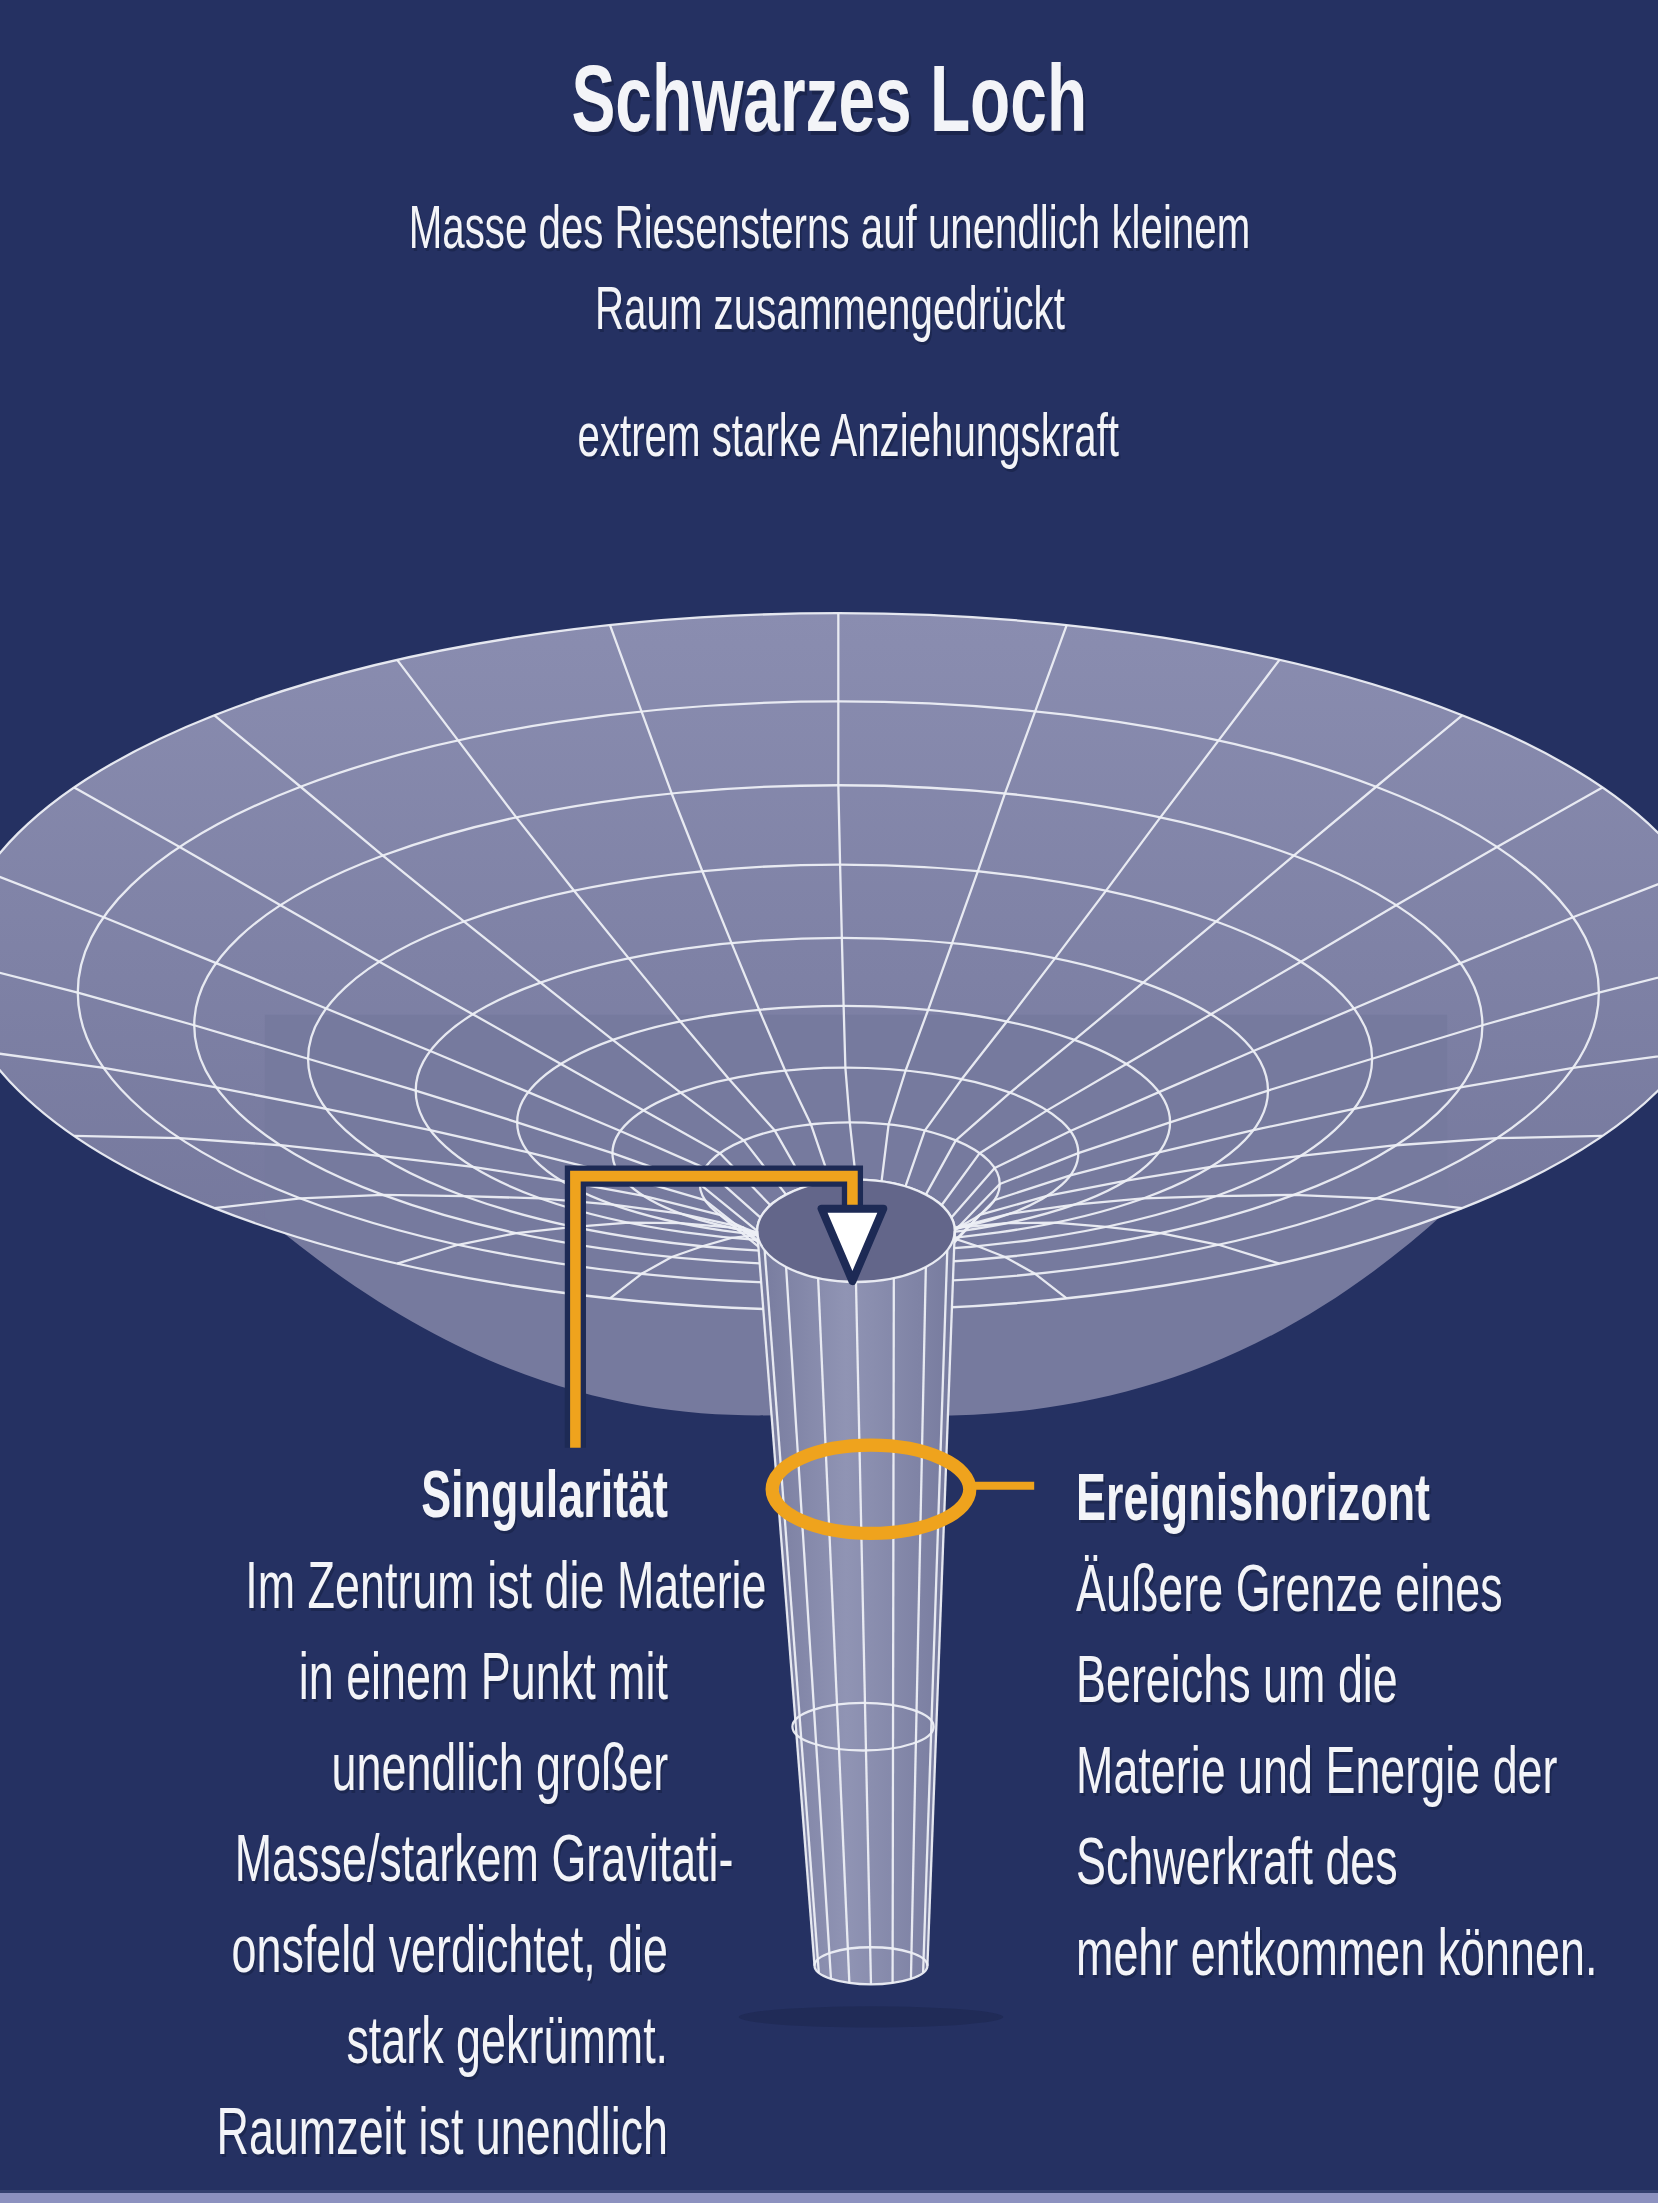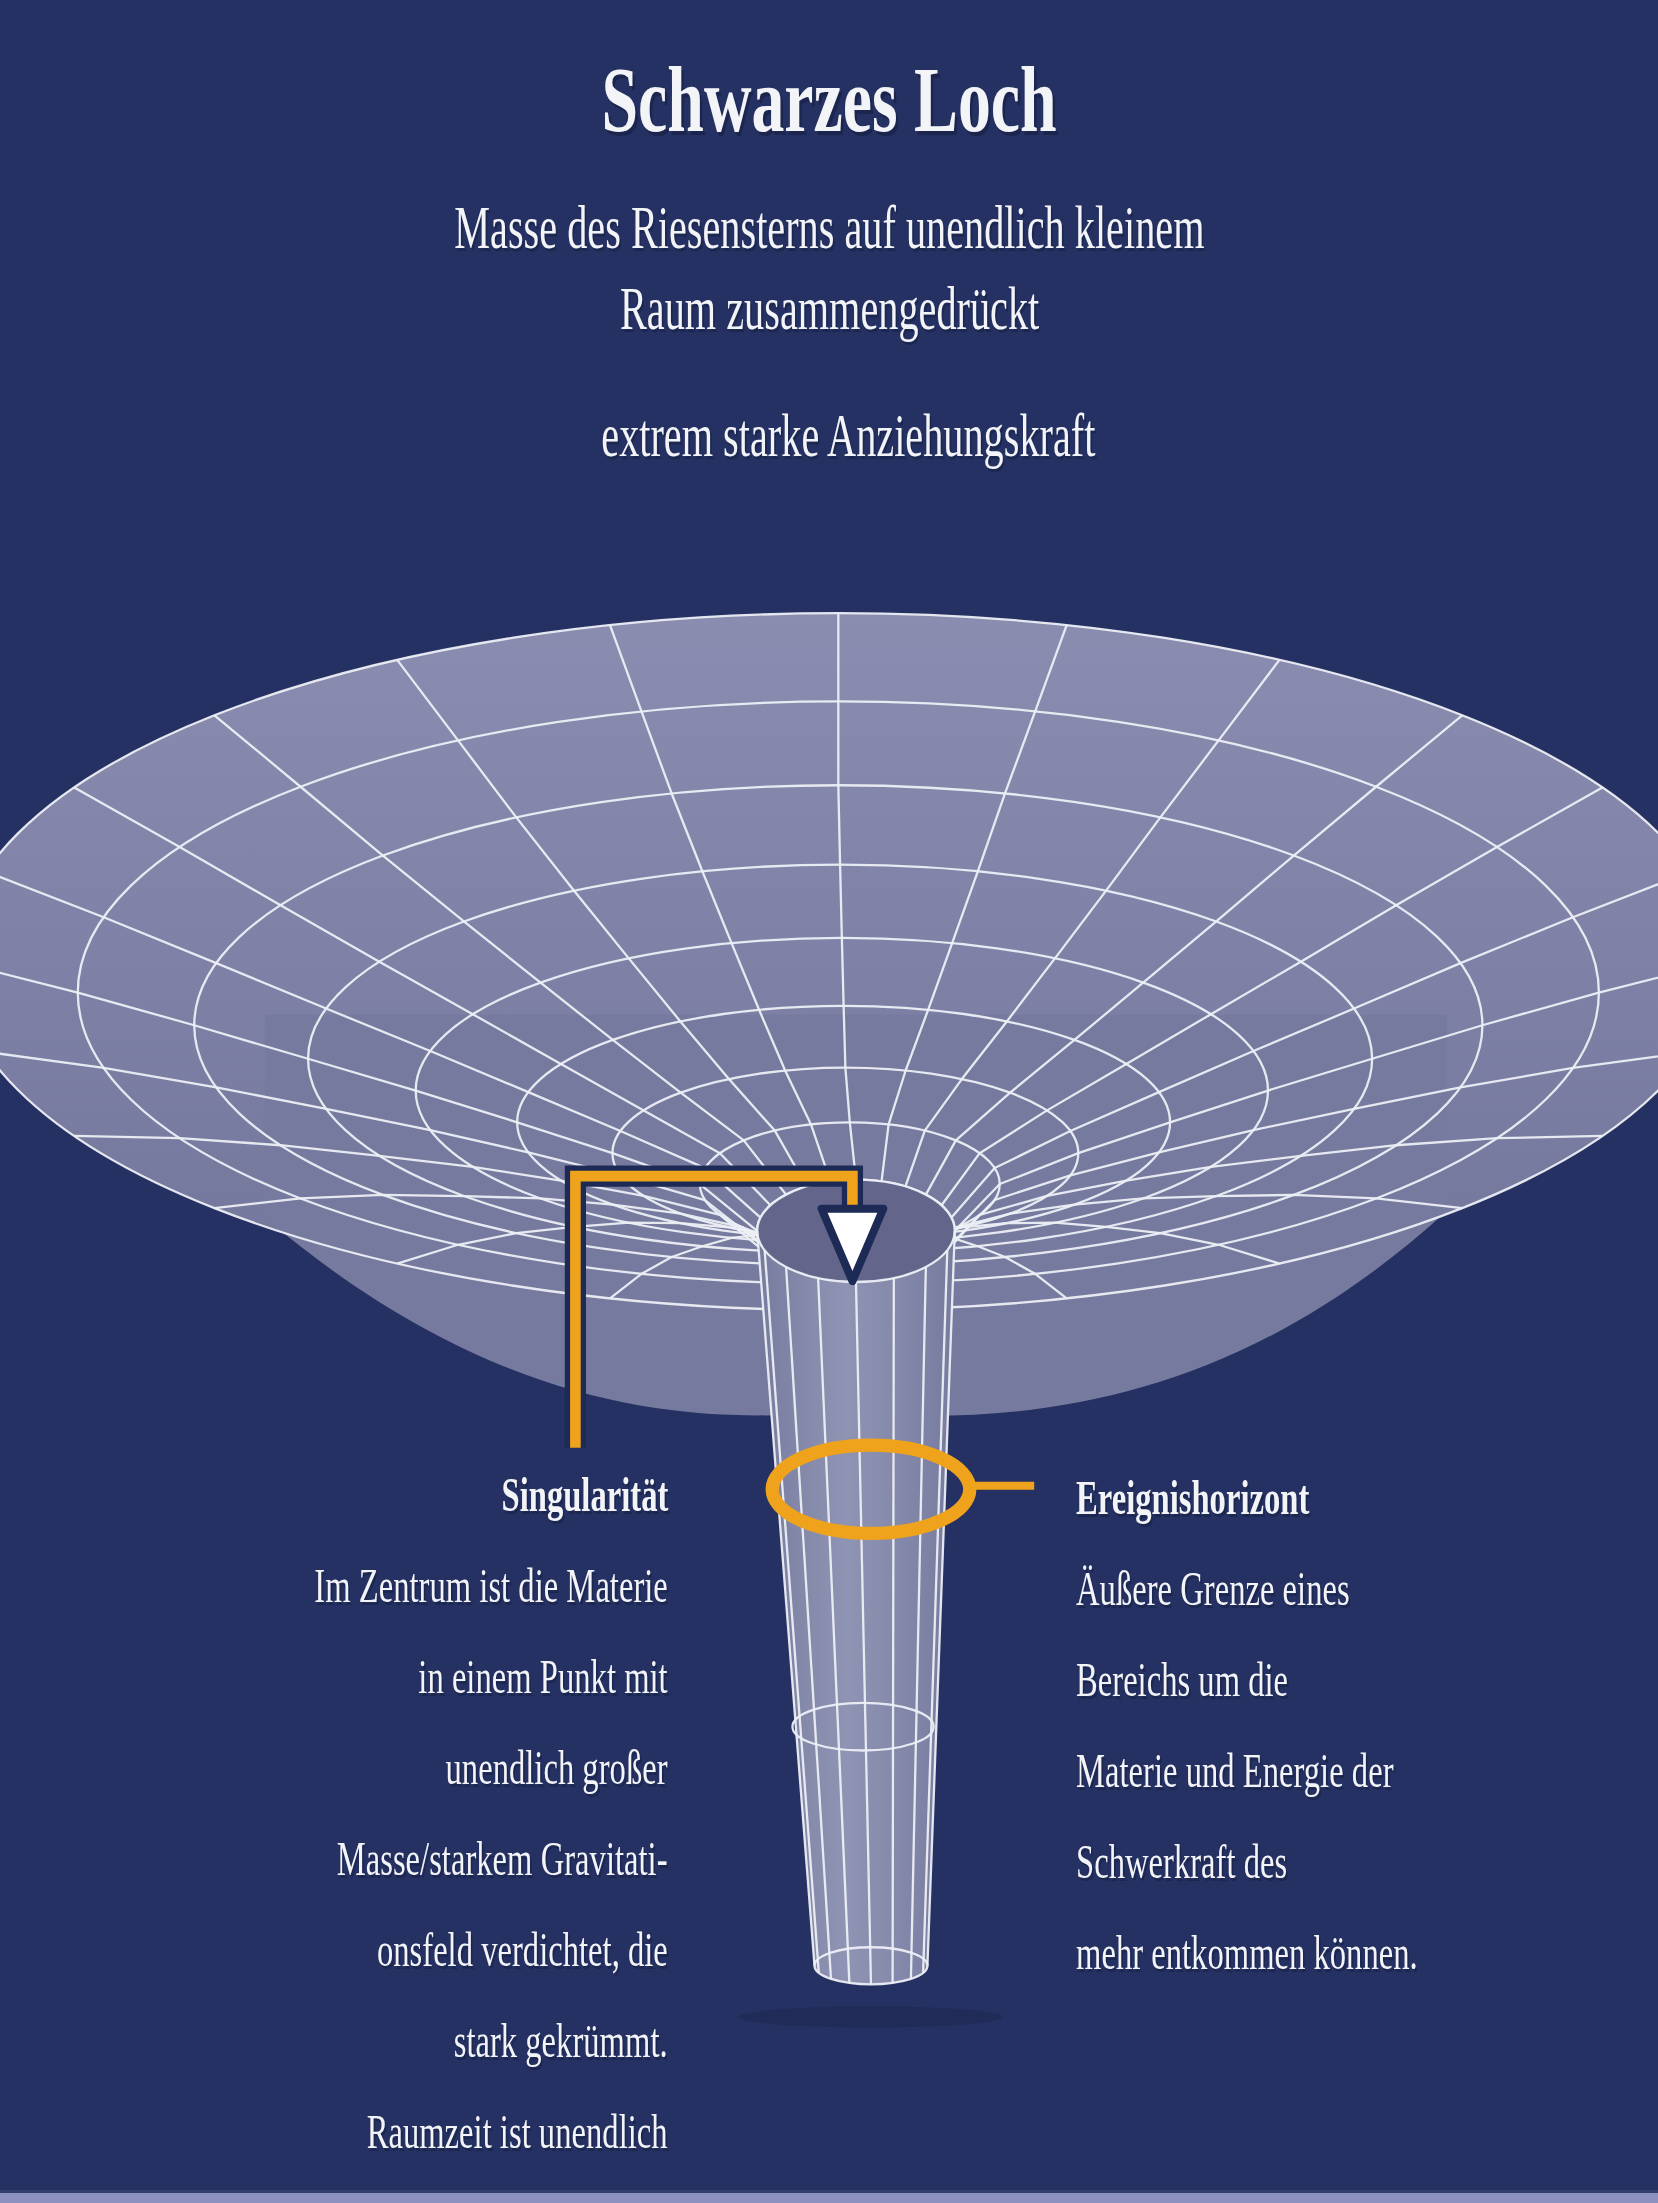--- a/index.html
+++ b/index.html
@@ -4,37 +4,37 @@
 <style>
   html,body{margin:0;padding:0;background:#10162e;}
   .page{
     position:relative;
     width:1659px;height:2204px;
     overflow:hidden;
     background:#253162;
     font-family:"Liberation Sans", sans-serif;
     color:#f3f4f8;
   }
-  .abs{position:absolute;font-family:Liberation Serif, serif;}
+  .abs{position:absolute;}
   .center{text-align:center;width:1659px;left:0;}
   .cx{display:inline-block;transform:scaleX(0.66);transform-origin:center top;white-space:nowrap;}
   .cx-l{display:inline-block;transform:scaleX(0.68);transform-origin:left top;white-space:nowrap;}
   .cx-r{display:inline-block;transform:scaleX(0.68);transform-origin:right top;white-space:nowrap;}
   .title{
     top:46px;font-size:94px;font-weight:bold;line-height:106px;
     text-shadow:3.5px 3.5px 0 rgba(16,24,54,.45);
     letter-spacing:0;
   }
   .title .cx{transform:scaleX(0.70);}
   .sub{font-size:61px;line-height:81px;font-weight:normal;text-shadow:2.6px 2.6px 0 rgba(16,24,54,.4);}
   .sub1{top:187px;}
   .fact1{top:395px;margin-left:19px;}
   .fact2{top:510px;}
   .sidehead{font-weight:bold;}
-  .sideblock{font-size:48px;line-height:91px;text-shadow:2.6px 2.6px 0 rgba(16,24,54,.4);}
+  .sideblock{font-size:66px;line-height:91px;text-shadow:2.6px 2.6px 0 rgba(16,24,54,.4);}
   .left-block{top:1449px;left:0;width:668px;text-align:right;}
   .right-block{top:1452px;left:1052px;width:606px;text-align:left;margin-left:24px;}
   .diagram{top:0;left:0;width:1659px;height:2204px;}
   .footer-line{left:0;bottom:10.6px;width:1659px;height:3.5px;background:#33406f;}
   .footer-strip{left:0;bottom:0;width:1659px;height:10.6px;background:#8c91bf;}
 </style>
 </head>
 <body>
 
 <div class="page">

